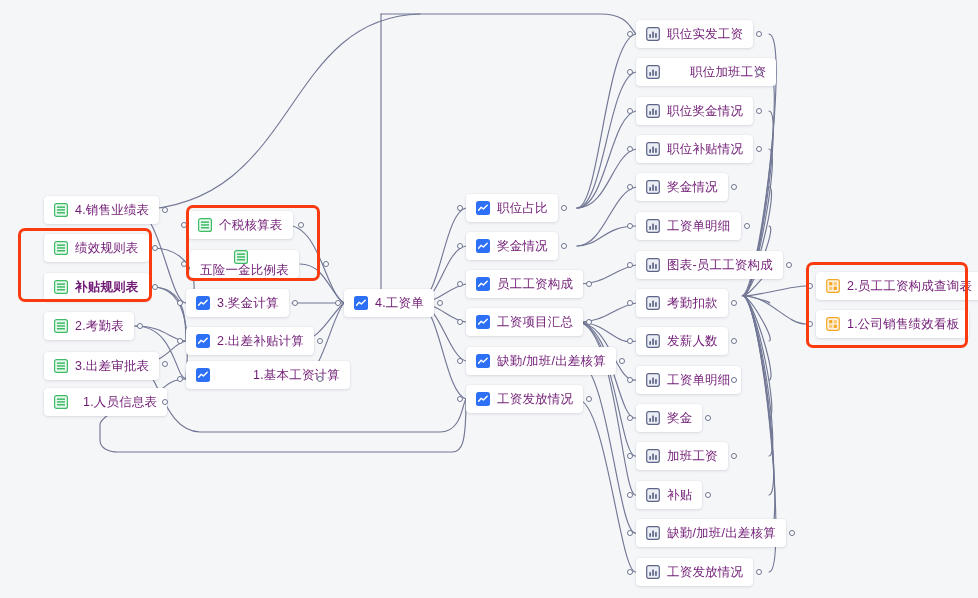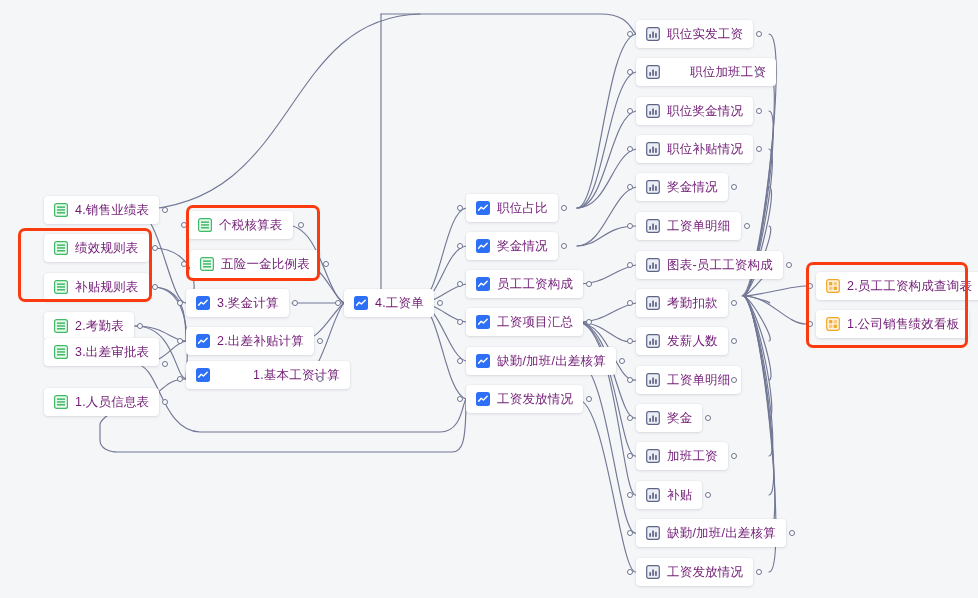--- a/index.html
+++ b/index.html
@@ -136,66 +136,66 @@
       </div>
       <div class="node" style="left: 44px; top: 234px;">
         <span class="ico"><svg viewBox="0 0 14 14" width="14" height="14">
             <rect x="0.6" y="0.6" width="12.8" height="12.8" rx="2" fill="#e9f8ee" stroke="#3fbb66" stroke-width="1.2"></rect>
             <rect x="3" y="3.4" width="8" height="1.5" fill="#3fbb66"></rect>
             <rect x="3" y="6.2" width="8" height="1.5" fill="#3fbb66"></rect>
             <rect x="3" y="9" width="8" height="1.5" fill="#3fbb66"></rect>
           </svg></span>
         <span class="lbl">绩效规则表</span>
       </div>
-      <div class="node" style="left: 44px; top: 273px;">
+      <div class="node" style="left: 44px; top: 273px; font-weight: bold;">
         <span class="ico"><svg viewBox="0 0 14 14" width="14" height="14">
             <rect x="0.6" y="0.6" width="12.8" height="12.8" rx="2" fill="#e9f8ee" stroke="#3fbb66" stroke-width="1.2"></rect>
             <rect x="3" y="3.4" width="8" height="1.5" fill="#3fbb66"></rect>
             <rect x="3" y="6.2" width="8" height="1.5" fill="#3fbb66"></rect>
             <rect x="3" y="9" width="8" height="1.5" fill="#3fbb66"></rect>
           </svg></span>
         <span class="lbl">补贴规则表</span>
       </div>
       <div class="node" style="left: 44px; top: 312px;">
         <span class="ico"><svg viewBox="0 0 14 14" width="14" height="14">
             <rect x="0.6" y="0.6" width="12.8" height="12.8" rx="2" fill="#e9f8ee" stroke="#3fbb66" stroke-width="1.2"></rect>
             <rect x="3" y="3.4" width="8" height="1.5" fill="#3fbb66"></rect>
             <rect x="3" y="6.2" width="8" height="1.5" fill="#3fbb66"></rect>
             <rect x="3" y="9" width="8" height="1.5" fill="#3fbb66"></rect>
           </svg></span>
         <span class="lbl">2.考勤表</span>
       </div>
-      <div class="node" style="left: 44px; top: 338px;">
+      <div class="node" style="left: 44px; top: 352px;">
         <span class="ico"><svg viewBox="0 0 14 14" width="14" height="14">
             <rect x="0.6" y="0.6" width="12.8" height="12.8" rx="2" fill="#e9f8ee" stroke="#3fbb66" stroke-width="1.2"></rect>
             <rect x="3" y="3.4" width="8" height="1.5" fill="#3fbb66"></rect>
             <rect x="3" y="6.2" width="8" height="1.5" fill="#3fbb66"></rect>
             <rect x="3" y="9" width="8" height="1.5" fill="#3fbb66"></rect>
           </svg></span>
         <span class="lbl">3.出差审批表</span>
       </div>
-      <div class="node" style="left: 44px; top: 388px;">
+      <div class="node" style="left: 44px; top: 388px; gap: 8px;">
         <span class="ico"><svg viewBox="0 0 14 14" width="14" height="14">
             <rect x="0.6" y="0.6" width="12.8" height="12.8" rx="2" fill="#e9f8ee" stroke="#3fbb66" stroke-width="1.2"></rect>
             <rect x="3" y="3.4" width="8" height="1.5" fill="#3fbb66"></rect>
             <rect x="3" y="6.2" width="8" height="1.5" fill="#3fbb66"></rect>
             <rect x="3" y="9" width="8" height="1.5" fill="#3fbb66"></rect>
           </svg></span>
         <span class="lbl">1.人员信息表</span>
       </div>
       <div class="node" style="left: 188px; top: 211px;">
         <span class="ico"><svg viewBox="0 0 14 14" width="14" height="14">
             <rect x="0.6" y="0.6" width="12.8" height="12.8" rx="2" fill="#e9f8ee" stroke="#3fbb66" stroke-width="1.2"></rect>
             <rect x="3" y="3.4" width="8" height="1.5" fill="#3fbb66"></rect>
             <rect x="3" y="6.2" width="8" height="1.5" fill="#3fbb66"></rect>
             <rect x="3" y="9" width="8" height="1.5" fill="#3fbb66"></rect>
           </svg></span>
         <span class="lbl">个税核算表</span>
       </div>
-      <div class="node" style="left: 190px; top: 250px;">
+      <div class="node" style="left: 190px; top: 250px; flex-direction: column;">
         <span class="ico"><svg viewBox="0 0 14 14" width="14" height="14">
             <rect x="0.6" y="0.6" width="12.8" height="12.8" rx="2" fill="#e9f8ee" stroke="#3fbb66" stroke-width="1.2"></rect>
             <rect x="3" y="3.4" width="8" height="1.5" fill="#3fbb66"></rect>
             <rect x="3" y="6.2" width="8" height="1.5" fill="#3fbb66"></rect>
             <rect x="3" y="9" width="8" height="1.5" fill="#3fbb66"></rect>
           </svg></span>
         <span class="lbl">五险一金比例表</span>
       </div>
       <div class="node" style="left: 186px; top: 289px;">
         <span class="ico"><svg viewBox="0 0 14 14" width="14" height="14">

